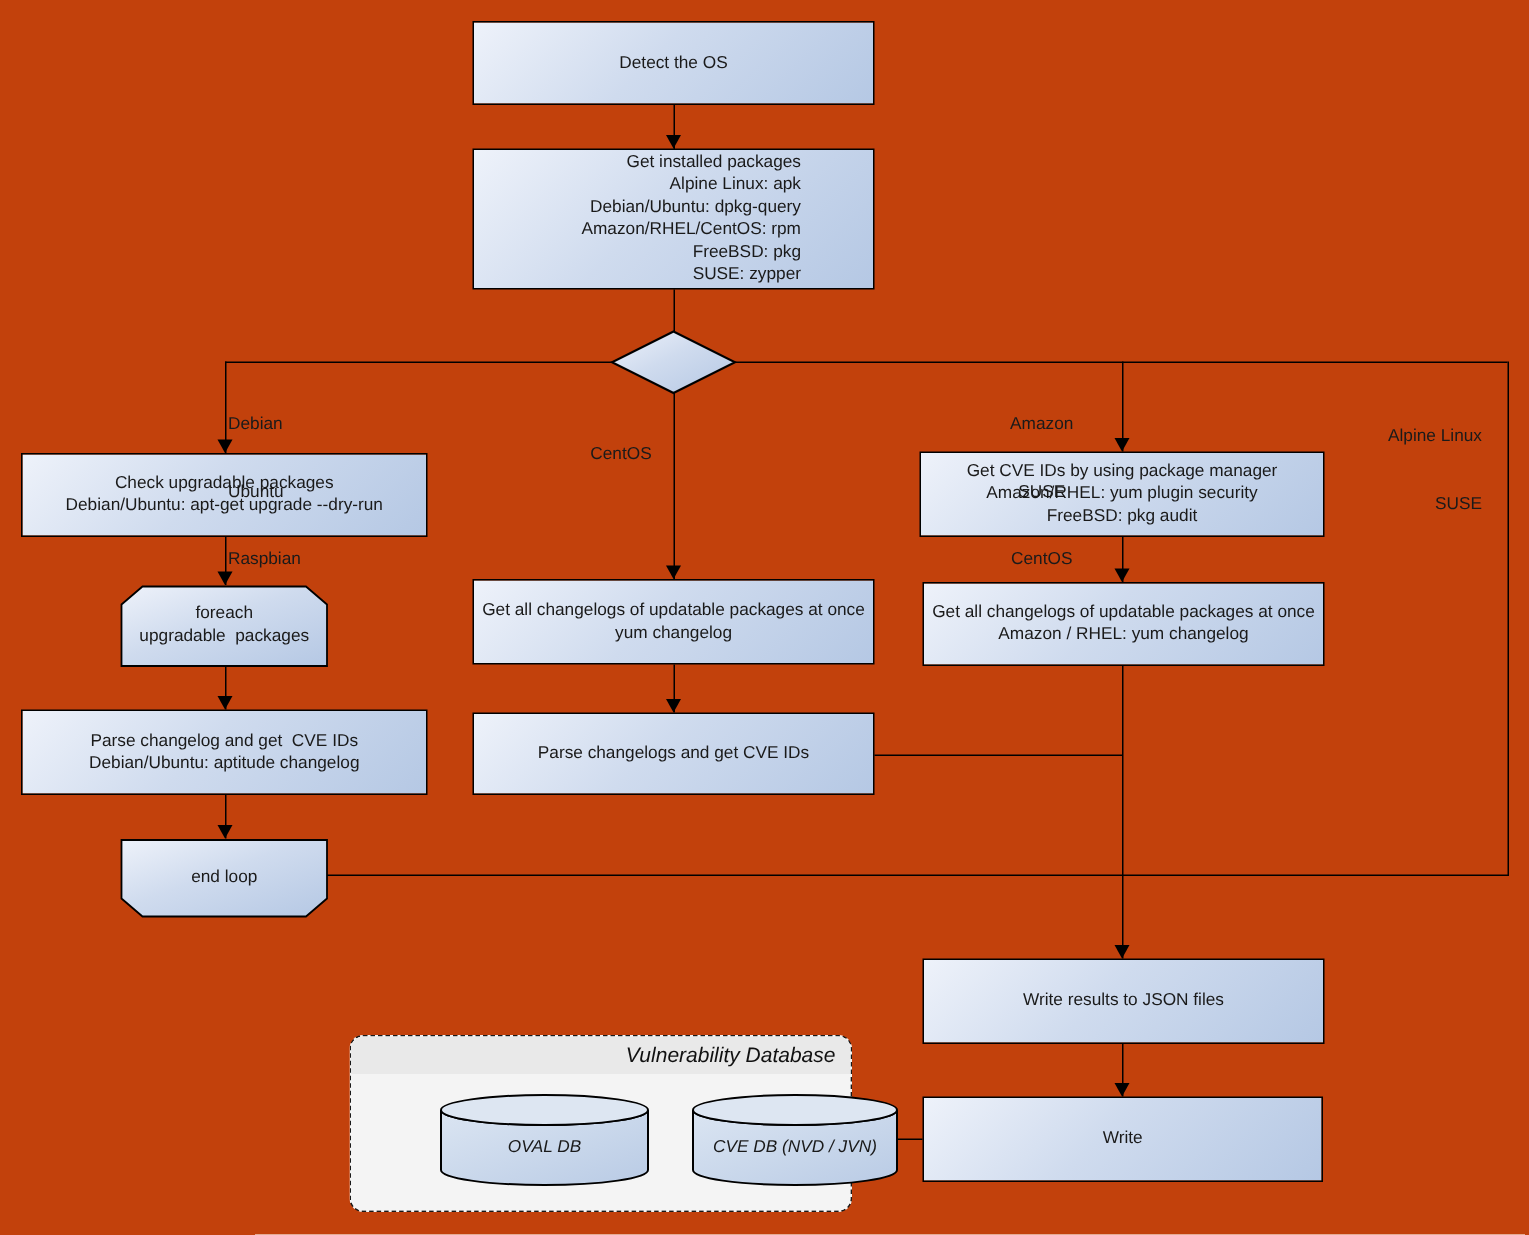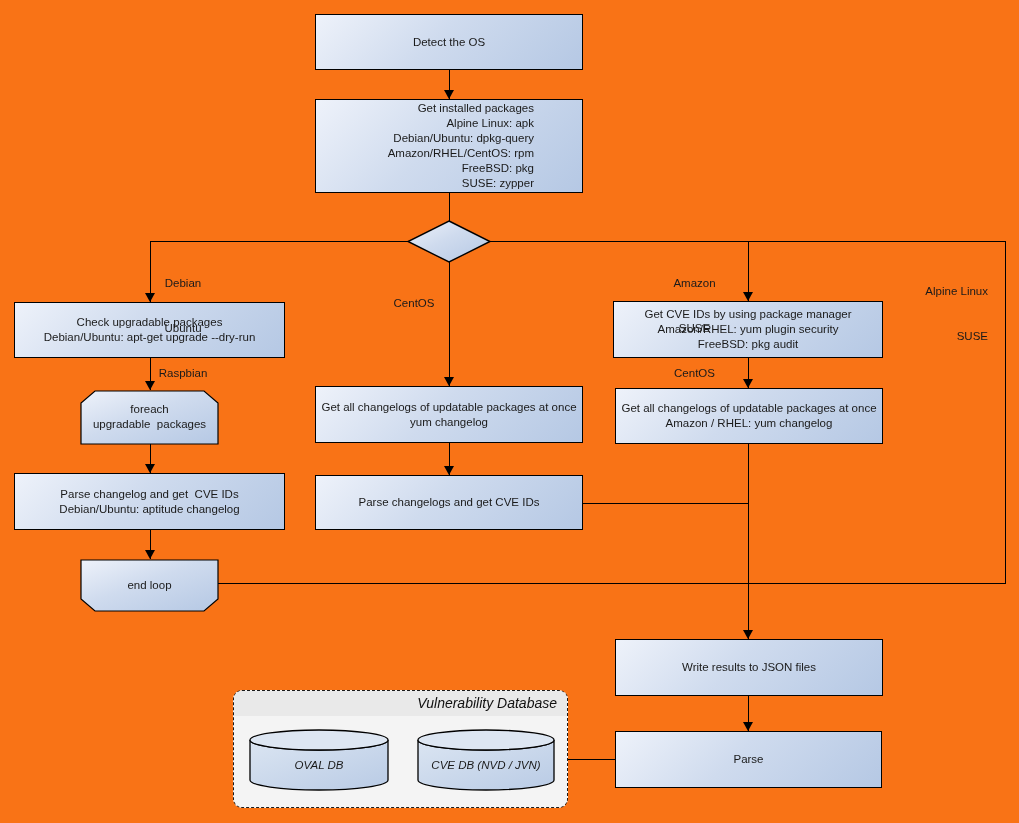--- a/index.html
+++ b/index.html
@@ -1,17 +1,17 @@
 <!DOCTYPE html>
 <html><head>
 <meta charset="utf-8">
 <style>
   html,body { margin:0; padding:0; background:#ffffff; }
   #canvas {
-    position:relative; width:1019px; height:823px; background:#f97316;
+    position:relative; width:1019px; height:823px; background:#c2410c;
     font-family:"Liberation Sans", "DejaVu Sans", sans-serif;
     color:#1a1a1a; overflow:hidden;
   }
   .box {
     position:absolute; box-sizing:border-box;
     border:1px solid #000;
     background:linear-gradient(135deg,#eef2fa 0%,#cfdbee 45%,#b5c8e4 100%);
     display:flex; flex-direction:column; justify-content:center; align-items:center;
     font-size:11.5px; line-height:15px; text-align:center;
   }
@@ -36,21 +36,21 @@
     position:absolute; left:233px; top:690px; width:335px; height:118px;
     box-sizing:border-box; background:#f4f4f4;
     border:1.5px dashed #1a1a1a; border-radius:9px;font-style:italic;
   }
   #db-header {
     position:absolute; left:0; right:0; top:0; height:25px;
     background:#e9e9e9; border-radius:8px 8px 0 0;
     font-size:14px; line-height:25px; text-align:right; padding-right:10px;
     box-sizing:border-box; color:#111;
   }
-  .cyl { position:absolute; }
+  .cyl { position:absolute;margin-left:44px; }
   .cyl .cyl-label {
     position:absolute; left:0; right:0; top:30px; text-align:center;
     font-size:11.5px; line-height:15px;
   }
 </style>
 </head>
 <body>
 
 <div id="canvas">
 
@@ -163,24 +163,24 @@
   <div class="box" style="left:615px;top:388px;width:268px;height:56px">
     <span>Get all changelogs of updatable packages at once</span>
     <span>Amazon / RHEL: yum changelog</span>
   </div>
 
   <div class="box" style="left:615px;top:639px;width:268px;height:57px">
     <span>Write results to JSON files</span>
   </div>
 
   <div class="box" style="left:615px;top:731px;width:267px;height:57px">
-    <span>Parse</span>
-  </div>
-
-  <div class="lbl" style="left:152px;top:246px;width:62px;text-align:center">
+    <span>Write</span>
+  </div>
+
+  <div class="lbl" style="left:152px;top:246px;width:62px;text-align:left">
     <span>Debian</span>
     <span>Ubuntu</span>
     <span>Raspbian</span>
   </div>
 
   <div class="lbl" style="left:385px;top:266px;width:58px;text-align:center">
     <span>CentOS</span>
   </div>
 
   <div class="lbl" style="left:650px;top:246px;width:89px;text-align:center">

